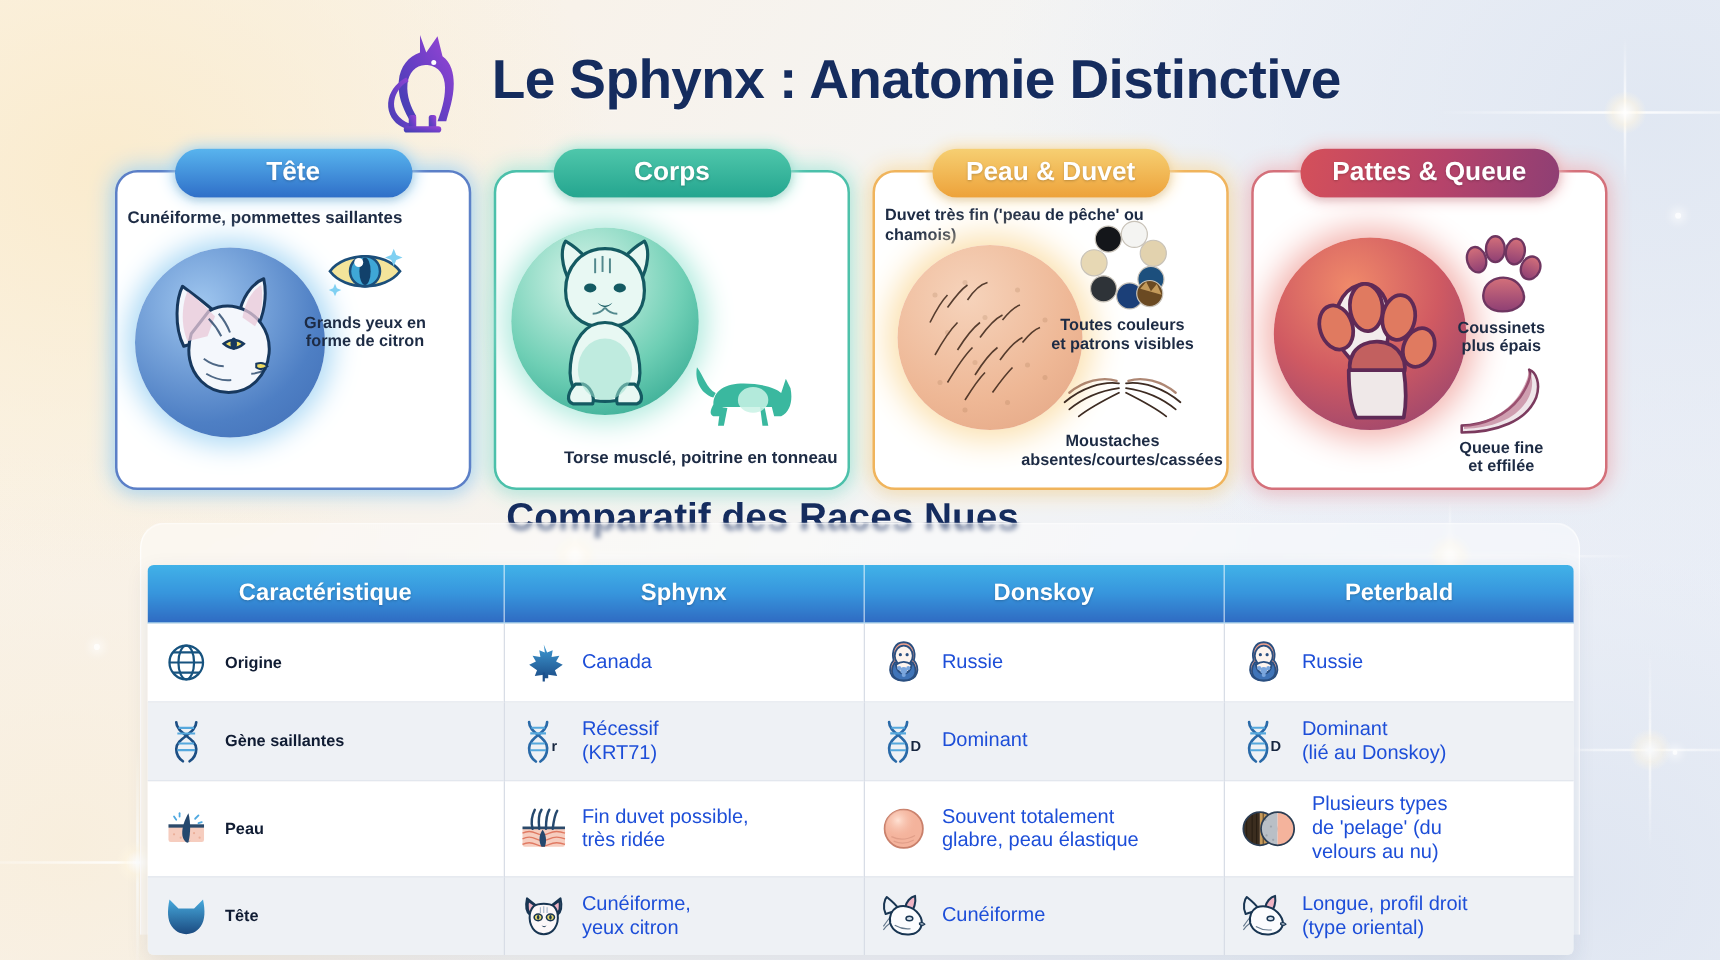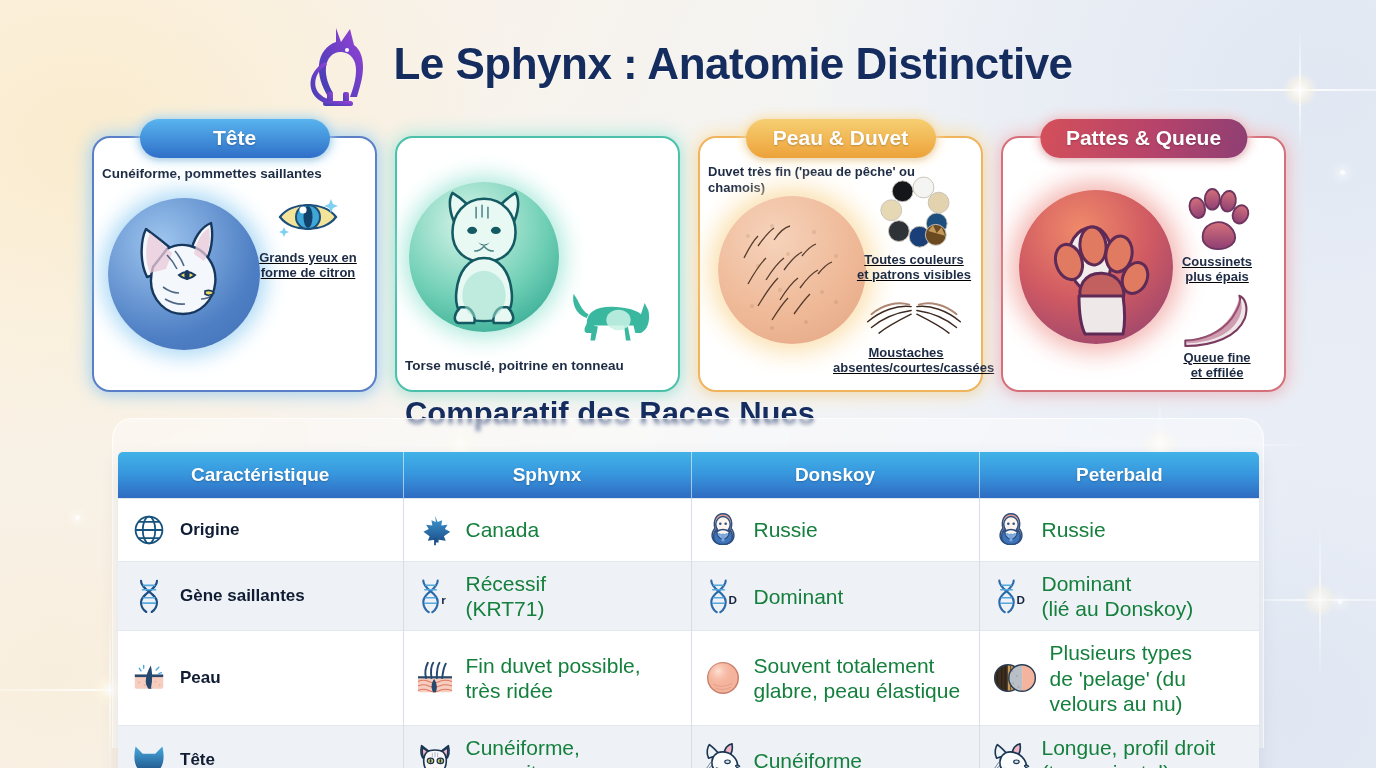--- a/index.html
+++ b/index.html
@@ -67,31 +67,31 @@
     color: #fff; font-size: 21px; font-weight: bold; text-align: center;
     white-space: nowrap; background: var(--pill);
     box-shadow: 0 0 12px 2px var(--glow), 0 2px 5px rgba(0,0,0,.18);
     text-shadow: 0 1px 2px rgba(0,0,0,.22);
   }
   .card-caption-top {
     position: absolute; top: 28px; left: 8px; right: 8px; 
     font-size: 13.5px; font-weight: bold; color: #1d2b44; line-height: 1.2;
   }
   .card-caption-bottom {
-    position: absolute; bottom: 16px; left: 8px; right: 8px; text-align: left;
+    position: absolute; bottom: 16px; left: 8px; right: 8px; text-align: right;
     font-size: 13.5px; font-weight: bold; color: #1d2b44; line-height: 1.2;
   }
   .card-body { position: absolute; inset: 0; }
 
   .hero-circle {
     position: absolute; left: 14px; top: 60px; width: 152px; height: 152px;
     border-radius: 50%; display: flex; align-items: center; justify-content: center;
     box-shadow: 0 0 22px 6px var(--glow);
   }
-  .side { position: absolute; right: 8px; width: 118px; text-align: center; text-decoration: underline; }
+  .side { position: absolute; right: 24px; width: 118px; text-align: center; }
   .side .lbl { font-size: 13px; font-weight: bold; color: #1d2b44; line-height: 1.18; margin-top: 2px; }
   .side .ico { height: 62px; display:flex; align-items:center; justify-content:center; }
   .side-a { top: 48px; }
   .side-b { top: 148px; }
 
   
   .table-title {
     position: absolute; left: 0; top: 396px; width: 1220px; text-align: center;
     font-size: 31px; font-weight: bold; color: #152c5e;
     text-shadow: 0 1px 0 rgba(255,255,255,.85);
@@ -115,22 +115,22 @@
     text-shadow: 0 1px 2px rgba(0,0,0,.22);
   }
   table.cmp th:last-child { border-right: none; }
   table.cmp td {
     padding: 9px 12px; border-right: 1px solid #d8dde6; border-top: 1px solid #e3e7ee;
     vertical-align: middle; background: #ffffff; height: 63px;
   }
   table.cmp td:last-child { border-right: none; }
   table.cmp tr.alt td { background: #eef1f5; }
   .cell { display: flex; align-items: center; gap: 12px; }
-  .cell .tx { font-size: 21px; color: #15803d; line-height: 1.2; }
-  .cell.feat .tx { font-weight: bold; font-size: 17px; color: #101c33; }
+  .cell .tx { font-size: 16px; color: #1d4ed8; line-height: 1.2; }
+  .cell.feat .tx { font-weight: bold; font-size: 13px; color: #101c33; }
   .cell .ic { width: 38px; height: 38px; flex: none; display:flex; align-items:center; justify-content:center; }
   svg { display: block; overflow: visible; }
 </style>
 </head>
 <body>
 
 <div class="flare f1">
     <div class="h"></div>
     <div class="v"></div>
     <div class="core"></div>
@@ -221,20 +221,21 @@
                 <path d="M8 32 l1.5 3.5 l3.5 1.5 l-3.5 1.5 l-1.5 3.5 l-1.5 -3.5 l-3.5 -1.5 l3.5 -1.5z"></path>
               </g>
           </svg>
         </div>
         <div class="lbl">Grands yeux en<br>forme de citron</div>
       </div>
     </div>
   </div>
 
   <div class="card" style="--bc:#4bc0aa; --glow:#aeeadd; --pill:linear-gradient(180deg,#4fc7ab 0%,#24a58f 100%);">
+    <div class="pill">Corps</div>
     <div class="card-caption-bottom">Torse musclé, poitrine en tonneau</div>
     <div class="card-body">
       <div class="hero-circle" style="left:12px; top:44px; width:150px; height:150px; background:radial-gradient(circle at 40% 28%, #d9f5ea 0%, #6fcfb5 55%, #1f9c86 100%);">
         <svg viewBox="0 0 140 150" width="138" height="148">
           <g fill="#e8f8f3" stroke="#145a62" stroke-width="2.6" stroke-linejoin="round">
             <path d="M42 44 C34 30 34 16 38 10 C48 16 56 24 60 32 Z"></path>
             <path d="M98 44 C106 30 106 16 102 10 C92 16 84 24 80 32 Z"></path>
             <path d="M70 16 C90 16 102 32 102 50 C102 68 90 80 70 80 C50 80 38 68 38 50 C38 32 50 16 70 16 Z"></path>
             <path d="M70 76 C86 76 96 90 98 110 C100 128 94 140 70 140 C46 140 40 128 42 110 C44 90 54 76 70 76 Z"></path>
             <path d="M46 126 C40 132 38 140 44 142 L60 142 C62 136 58 128 52 126 Z"></path>

